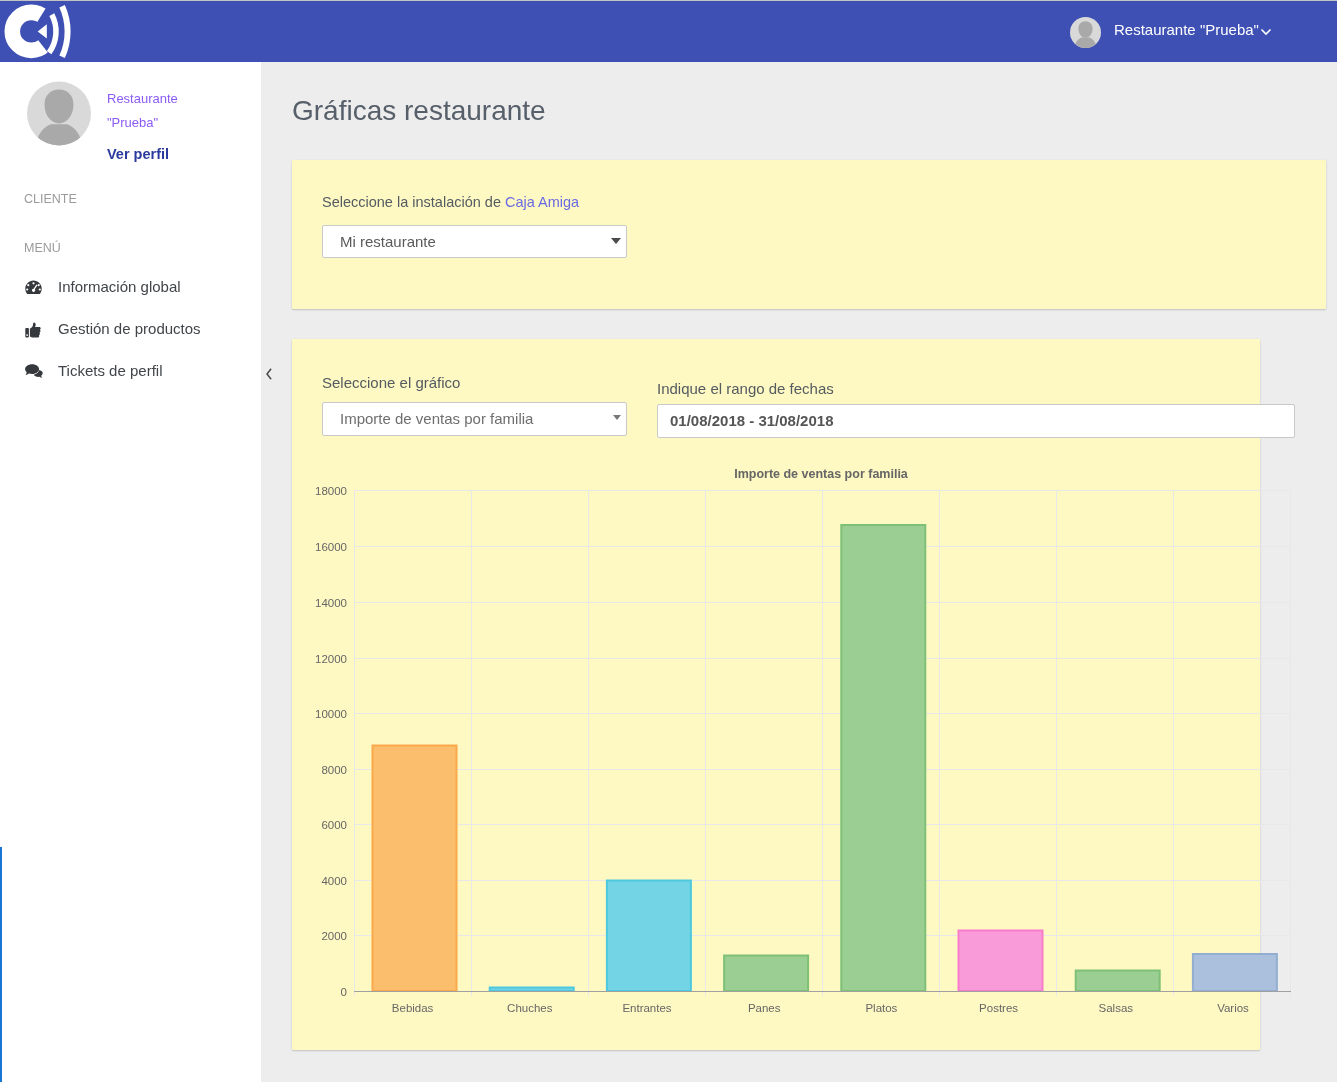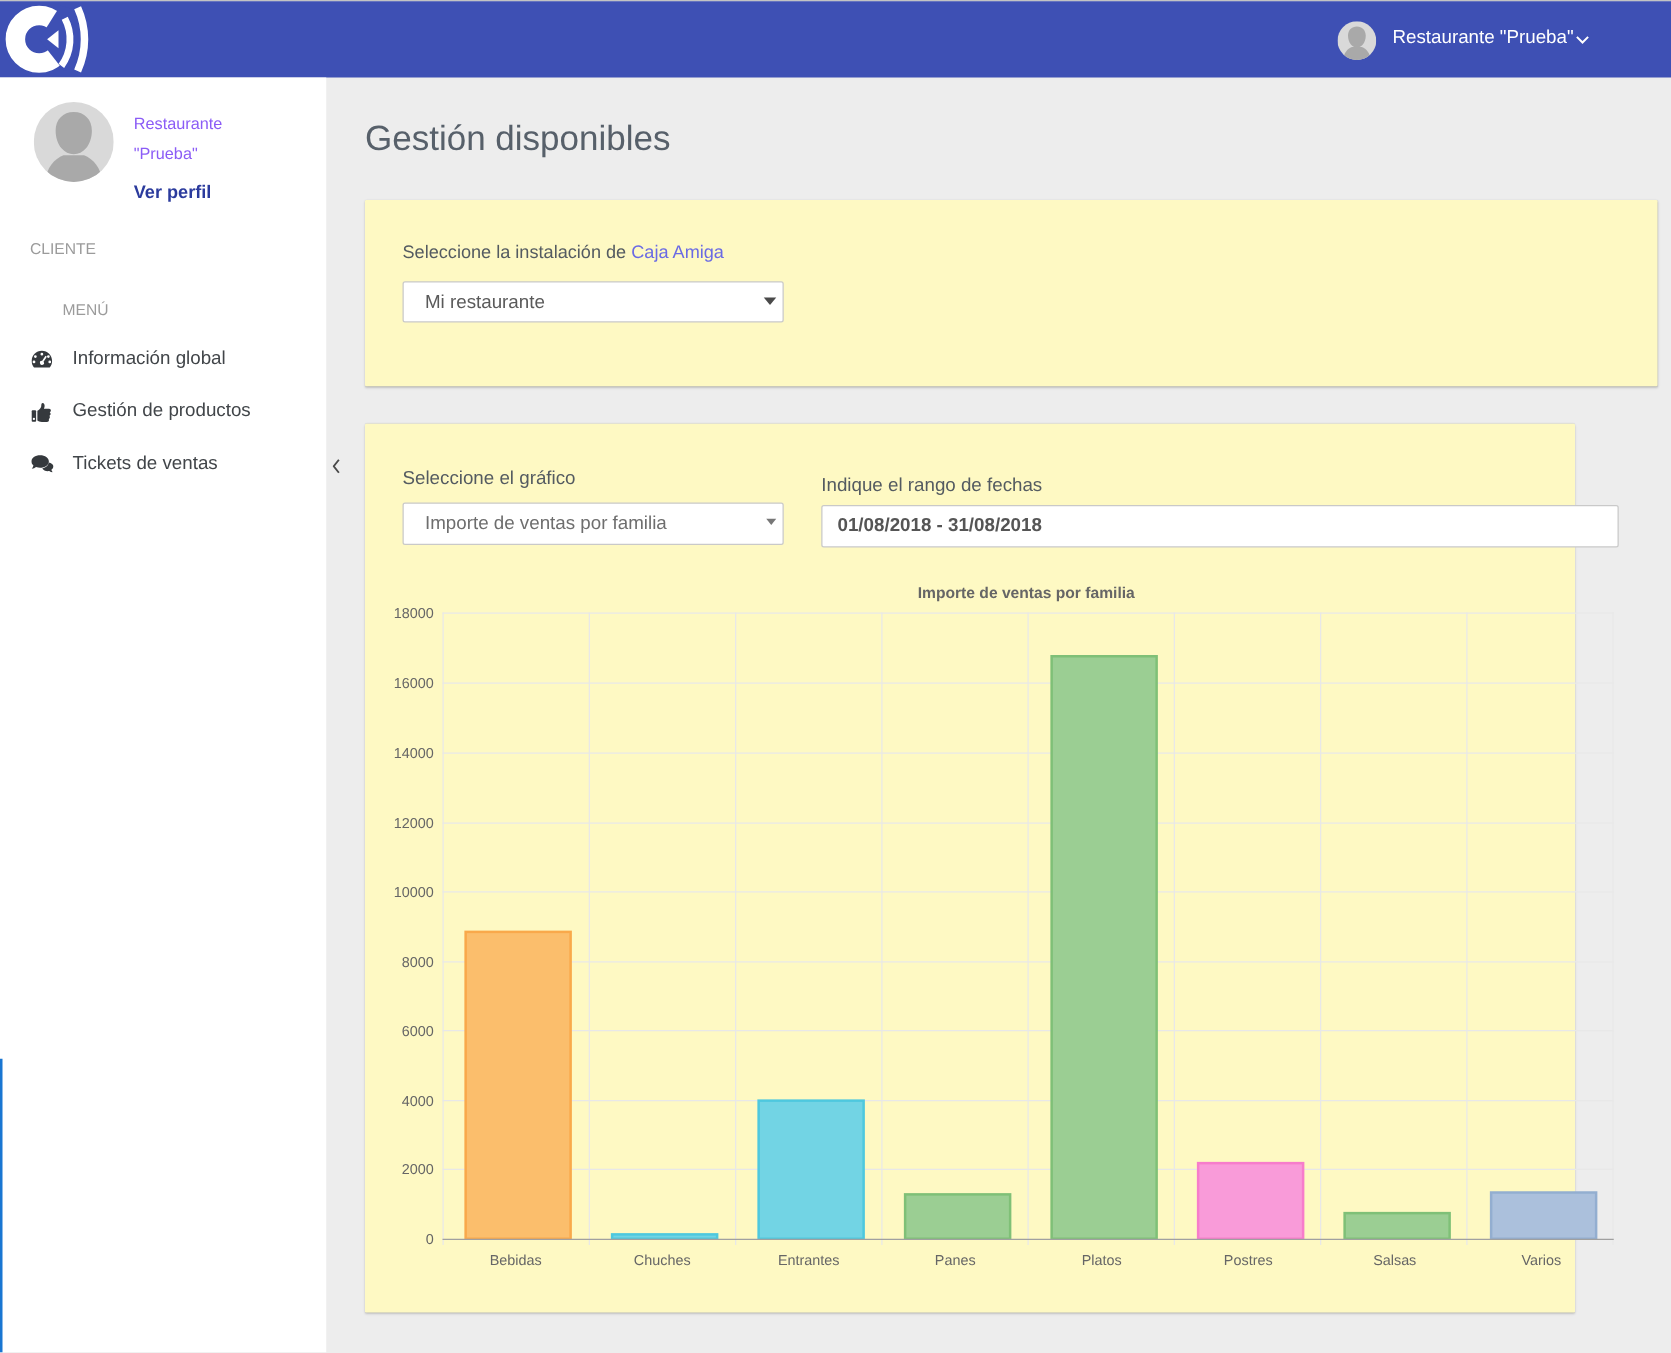--- a/index.html
+++ b/index.html
@@ -73,21 +73,21 @@
         <circle cx="32" cy="32.5" r="32"></circle>
       </clipPath>
     <g clip-path="url(#avs)" fill="#a9a9a9">
       <path d="M 32 8.5 C 40.5 8.5 46.5 14.5 46.5 23.5 C 46.5 29 44.7 34.3 41.8 37.6 C 39.1 40.7 35.9 42.4 32 42.4 C 28.1 42.4 24.9 40.7 22.2 37.6 C 19.3 34.3 17.5 29 17.5 23.5 C 17.5 14.5 23.5 8.5 32 8.5 Z"></path>
       <path d="M 9.5 65 C 9.5 53.5 16.5 46 23.8 43.2 L 40.2 43.2 C 47.5 46 54.5 53.5 54.5 65 Z"></path>
     </g>
   </svg>
   <div class="abs" style="left:107px; top:25px; font-size:13px; color:#8b5cf6; line-height:24px;">Restaurante<br>"Prueba"</div>
   <div class="abs" style="left:107px; top:84px; font-size:14.5px; font-weight:bold; color:#2b3b9d;">Ver perfil</div>
   <div class="abs" style="left:24px; top:130px; font-size:12.5px; color:#9b9b9b;">CLIENTE</div>
-  <div class="abs" style="left:24px; top:179px; font-size:12.5px; color:#9b9b9b;margin-left:26px;">MENÚ</div>
+  <div class="abs" style="left:24px; top:179px; font-size:12.5px; color:#9b9b9b;">MENÚ</div>
 
   <div class="menu-item" style="top:204.5px;">
     <span class="ic"><svg width="17" height="15" viewBox="0 0 17 15">
           <path fill="#35393d" d="M8.5 0.6 C3.9 0.6 0.3 4.3 0.3 8.8 C0.3 10.8 1 12.6 2.2 14 L14.8 14 C16 12.6 16.7 10.8 16.7 8.8 C16.7 4.3 13.1 0.6 8.5 0.6 Z M8.5 2.2 A 1.1 1.1 0 1 1 8.5 4.4 A 1.1 1.1 0 1 1 8.5 2.2 Z M3.3 4.1 A 1.1 1.1 0 1 1 3.3 6.3 A 1.1 1.1 0 1 1 3.3 4.1 Z M13.7 4.1 A 1.1 1.1 0 1 1 13.7 6.3 A 1.1 1.1 0 1 1 13.7 4.1 Z M2.2 8.4 A 1.1 1.1 0 1 1 2.2 10.6 A 1.1 1.1 0 1 1 2.2 8.4 Z M14.8 8.4 A 1.1 1.1 0 1 1 14.8 10.6 A 1.1 1.1 0 1 1 14.8 8.4 Z M11.4 4.5 L12.5 5.3 L9.8 9.3 A 1.6 1.6 0 1 1 8.6 8.7 Z"></path>
         </svg></span>
     <span class="txt">Información global</span>
   </div>
   <div class="menu-item" style="top:246.5px;">
     <span class="ic"><svg width="16" height="16" viewBox="0 0 16 16">
           <g fill="#35393d">
@@ -98,29 +98,29 @@
         </svg></span>
     <span class="txt">Gestión de productos</span>
   </div>
   <div class="menu-item" style="top:288.5px;">
     <span class="ic"><svg width="18" height="14" viewBox="0 0 18 14">
           <g fill="#35393d">
             <path d="M7.1 0.2 C 3.2 0.2 0.1 2.4 0.1 5.1 C 0.1 6.3 0.7 7.4 1.7 8.2 C 1.6 9.3 1 10.3 0.4 10.9 C 1.7 10.9 3 10.3 3.9 9.6 C 4.9 9.9 6 10.1 7.1 10.1 C 11 10.1 14.1 7.9 14.1 5.1 C 14.1 2.4 11 0.2 7.1 0.2 Z"></path>
             <path d="M15.2 6.6 C 15.1 8.9 13 10.8 10.1 11.3 C 10.9 12.6 12.6 13.5 14.5 13.5 C 14.9 13.5 15.3 13.4 15.7 13.4 C 16.5 14 17.5 14.4 18.5 14.4 C 17.9 13.8 17.5 13.1 17.4 12.4 C 18.4 11.7 19 10.7 19 9.6 C 19 8.2 17.4 7 15.2 6.6 Z" transform="translate(-1.3,-0.6)"></path>
           </g>
         </svg></span>
-    <span class="txt">Tickets de ventas</span>
+    <span class="txt">Tickets de perfil</span>
     <span class="chev"><svg width="6" height="12" viewBox="0 0 6 12">
           <path d="M5.1 0.8 L1 6 L5.1 11.2" stroke="#4a4a4a" stroke-width="1.5" fill="none"></path>
         </svg></span>
   </div>
 </div>
 <div id="bluebar"></div>
 
-<h1 class="pagetitle">Gestión disponibles</h1>
+<h1 class="pagetitle">Gráficas restaurante</h1>
 
 <div class="card" id="card1">
   <div class="lbl abs" style="left:30px; top:34px; font-size:14.5px;">Seleccione la instalación de <span style="color:#6a6ae4;">Caja Amiga</span></div>
   <div class="sel" style="left:30px; top:65px; width:305px;">
     <span class="st">Mi restaurante</span>
     <span class="caret"></span>
   </div>
 </div>
 
 <div class="card" id="card2">

